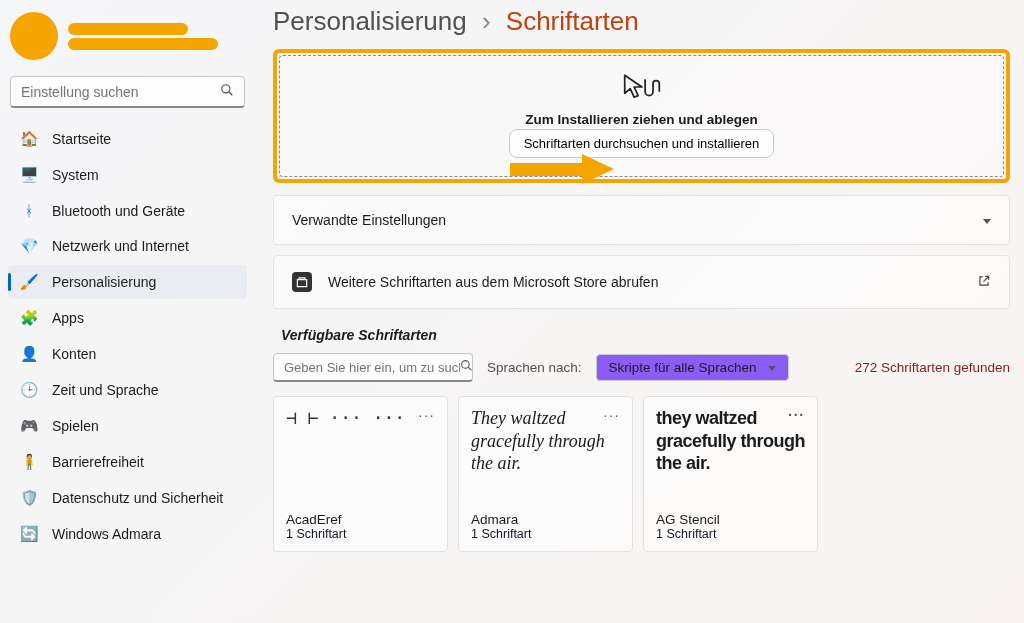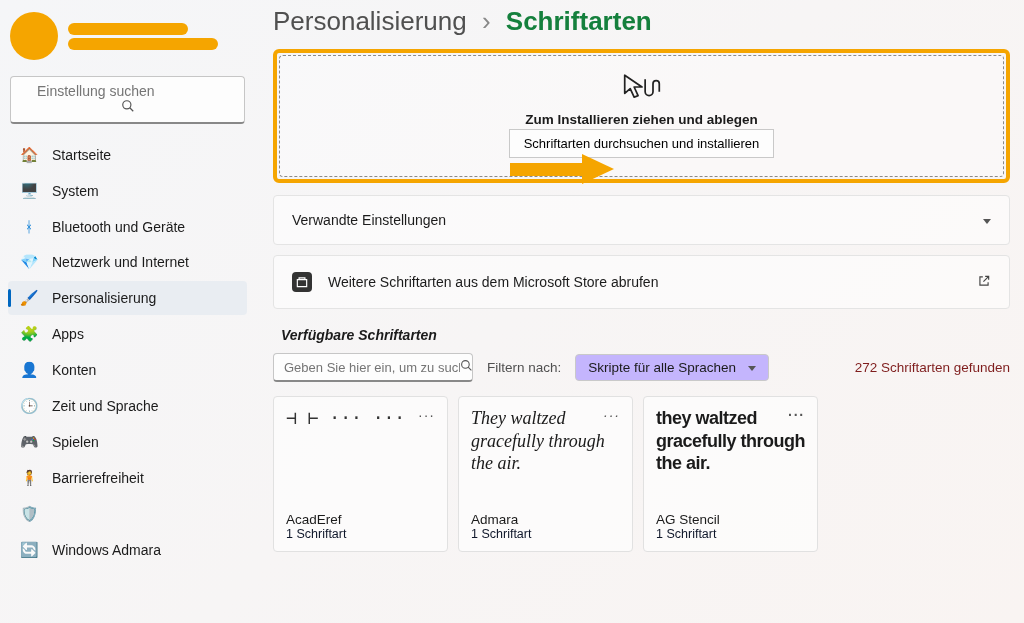--- a/index.html
+++ b/index.html
@@ -8,58 +8,58 @@
 
   
   .sidebar { width: 255px; flex-shrink: 0; padding: 8px 6px; background: transparent; }
   .redact-head { margin: 4px 0 16px 4px; }
   .redact-circle { width: 48px; height: 48px; border-radius: 50%; background: #f5a500; display: inline-block; vertical-align: middle; }
   .redact-lines { display: inline-block; vertical-align: middle; margin-left: 6px; }
   .redact-lines span { display: block; height: 12px; background: #f5a500; border-radius: 6px; margin: 3px 0; }
   .redact-lines span:first-child { width: 120px; }
   .redact-lines span:last-child { width: 150px; }
 
-  .search-box { display: flex; align-items: center; border: 1px solid #c6c6c6; border-bottom: 2px solid #888; border-radius: 4px; background: #fdfdfd; padding: 6px 10px; margin: 0 4px 14px 4px; flex-direction: column; }
+  .search-box { display: flex; align-items: center; border: 1px solid #c6c6c6; border-bottom: 2px solid #888; border-radius: 4px; background: #fdfdfd; padding: 6px 10px; margin: 0 4px 14px 4px; }
   .search-box input { flex: 1; border: none; outline: none; background: transparent; font-size: 14px; }
   .search-box .icon-search { color: #555; font-size: 14px; }
 
   .nav { list-style: none; }
   .nav li { display: flex; align-items: center; gap: 14px; padding: 8px 12px; border-radius: 4px; font-size: 14px; cursor: pointer; margin: 2px 2px; }
   .nav li .icon { width: 18px; text-align: center; font-size: 15px; }
   .nav li.selected { background: #e9edf2; position: relative; }
   .nav li.selected::before { content: ""; position: absolute; left: 0; top: 8px; bottom: 8px; width: 3px; background: #0067c0; border-radius: 2px; }
 
   
   .main { flex: 1; padding: 6px 14px 0 18px; overflow-y: auto; }
   .breadcrumb { font-size: 26px; color: #505050; font-weight: 400; margin-bottom: 12px; }
   .breadcrumb .chev { margin: 0 8px; color: #888; }
-  .breadcrumb .current { font-weight: 700; color: #15803d; }
+  .breadcrumb .current { font-weight: 400; color: #c2410c; }
 
   
   .dd-wrap { border: 4px solid #f5a500; border-radius: 6px; padding: 2px; margin-bottom: 12px; }
   .dd-box { border: 1px dashed #8a8a8a; border-radius: 4px; padding: 14px 20px 18px; text-align: center; position: relative; background: rgba(255,255,255,0.35); }
   .dd-box .cursor-svg { display: inline-block; margin-bottom: 4px; }
   .dd-title { font-size: 13.5px; font-weight: 600; margin-bottom: 2px; text-align: center; }
   .dd-desc { font-size: 12.5px; color: #676767; line-height: 1.4; margin-bottom: 10px; }
-  .dd-btn { display: inline-block; background: #fdfdfd; border: 1px solid #c9c9c9; border-radius: 0; padding: 6px 14px; font-size: 13px; cursor: pointer; }
+  .dd-btn { display: inline-block; background: #fdfdfd; border: 1px solid #c9c9c9; border-radius: 8px; padding: 6px 14px; font-size: 13px; cursor: pointer; }
   .arrow-annot { position: absolute; left: 230px; top: 96px; }
 
   .panel { background: rgba(255,255,255,0.5); border: 1px solid #e4e4e4; border-radius: 4px; padding: 16px 18px; display: flex; align-items: center; gap: 16px; font-size: 14px; margin-bottom: 10px; cursor: pointer; }
   .panel .spacer { flex: 1; }
   .panel .act-icon { color: #444; font-size: 14px; }
 
   .store-ic { width: 20px; height: 20px; background: #333; border-radius: 4px; display: inline-flex; align-items: center; justify-content: center; color: #fff; font-size: 10px; }
 
   .section-title { font-size: 14px; font-weight: 600; margin: 18px 8px 10px; font-style: italic; }
 
   .filter-row { display: flex; align-items: center; gap: 14px; font-size: 13.5px; margin-bottom: 14px; }
   .font-search { display: flex; align-items: center; border: 1px solid #c6c6c6; border-bottom: 2px solid #888; border-radius: 4px; background: #fdfdfd; padding: 5px 10px; width: 200px; }
   .font-search input { flex: 1; border: none; outline: none; background: transparent; font-size: 13px; }
   .filter-label { color: #505050; }
-  .filter-dd { border: 1px solid #c9c9c9; border-radius: 4px; background: #c4b5fd; padding: 5px 12px; display: flex; align-items: center; gap: 8px; cursor: pointer; }
+  .filter-dd { border: 1px solid #c9c9c9; border-radius: 4px; background: #8b5cf6; padding: 5px 12px; display: flex; align-items: center; gap: 8px; cursor: pointer; }
   .count { color: #7f1d1d; }
 
   .font-grid { display: flex; gap: 10px; }
   .font-card { width: 175px; border: 1px solid #e1e1e1; border-radius: 4px; background: rgba(255,255,255,0.6); padding: 10px 12px; display: flex; flex-direction: column; cursor: pointer; }
   .font-card .preview { height: 85px; font-size: 18px; line-height: 1.25; overflow: hidden; position: relative; }
   .font-card .more { position: absolute; right: 0; top: 0; color: #555; font-size: 14px; letter-spacing: 1px; }
   .font-card .name { font-size: 13.5px; margin-top: 20px; }
   .font-card .meta { font-size: 12.5px; color: #0f172a; }
 
   .preview-acad { font-family: monospace; font-size: 14px; color: #333; }
@@ -123,20 +123,21 @@
         <li>
           <span class="icon">🎮</span>
           <span>Spielen</span>
         </li>
         <li>
           <span class="icon" style="color: rgb(0, 120, 212);">🧍</span>
           <span>Barrierefreiheit</span>
         </li>
         <li>
           <span class="icon">🛡️</span>
+          <span>Datenschutz und Sicherheit</span>
         </li>
         <li>
           <span class="icon" style="color: rgb(0, 120, 212);">🔄</span>
           <span>Windows Admara</span>
         </li>
       </ul>
   </aside>
 
   <main class="main">
     <div class="breadcrumb">
@@ -191,21 +192,21 @@
     <div class="filter-row">
       <div class="font-search">
         <input placeholder="Geben Sie hier ein, um zu suchen." style="">
         <span>
           <svg width="13" height="13" viewBox="0 0 24 24" fill="none" stroke="#555" stroke-width="2">
               <circle cx="10" cy="10" r="7"></circle>
               <line x1="21" y1="21" x2="15" y2="15"></line>
             </svg>
         </span>
       </div>
-      <span class="filter-label">Filtern nach:</span>
+      <span class="filter-label">Sprachen nach:</span>
       <div class="filter-dd">
         <span>Skripte für alle Sprachen</span>
         <span class="chev-down"></span>
       </div>
       <span class="spacer" style="flex:1"></span>
       <span class="count">272 Schriftarten gefunden</span>
     </div>
 
     <div class="font-grid" id="font-grid">
         <div class="font-card">

